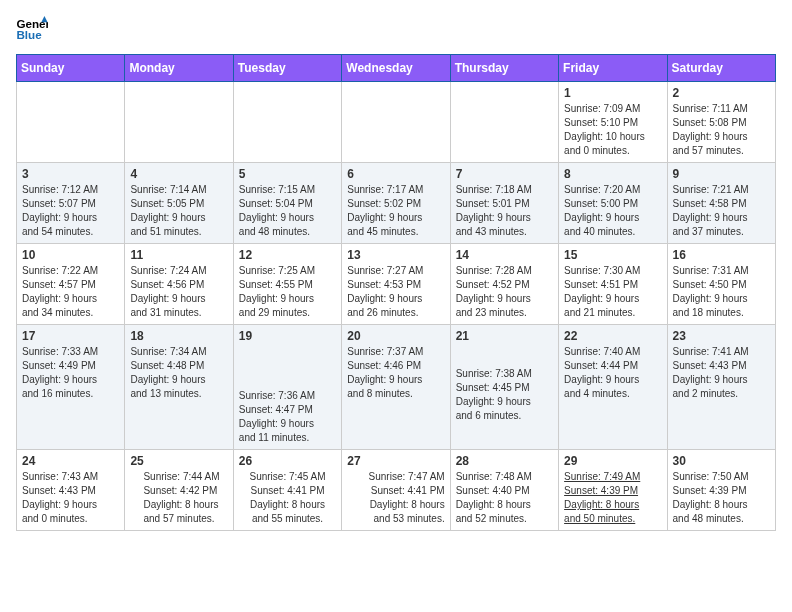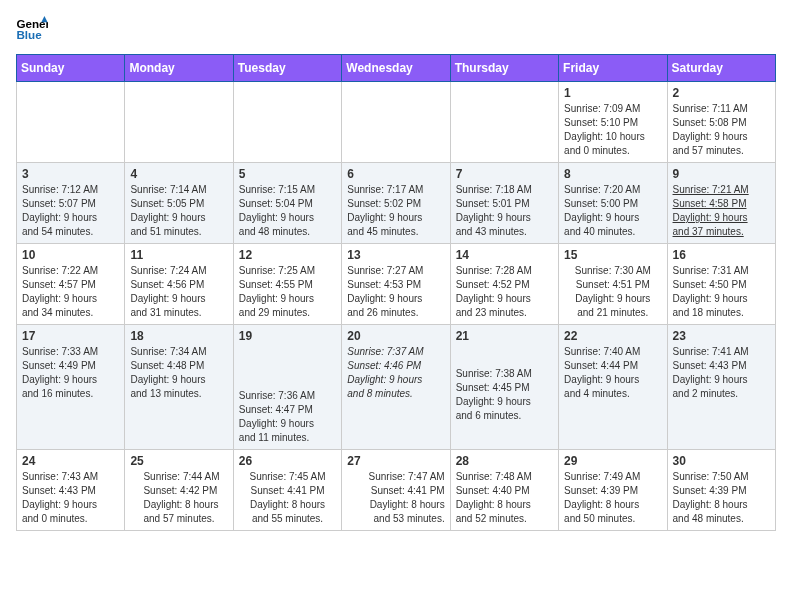--- a/index.html
+++ b/index.html
@@ -172,21 +172,21 @@
         </td>
         <td>
           <span class="day-num">8</span>
           <div class="day-info" style="white-space: pre-line;">Sunrise: 7:20 AM
 Sunset: 5:00 PM
 Daylight: 9 hours
 and 40 minutes.</div>
         </td>
         <td>
           <span class="day-num">9</span>
-          <div class="day-info" style="white-space: pre-line; text-decoration: underline;">Sunrise: 7:21 AM
+          <div class="day-info" style="white-space: pre-line;">Sunrise: 7:21 AM
 Sunset: 4:58 PM
 Daylight: 9 hours
 and 37 minutes.</div>
         </td>
       </tr>
       <tr>
         <td>
           <span class="day-num">10</span>
           <div class="day-info" style="white-space: pre-line;">Sunrise: 7:22 AM
 Sunset: 4:57 PM
@@ -216,21 +216,21 @@
         </td>
         <td>
           <span class="day-num">14</span>
           <div class="day-info" style="white-space: pre-line;">Sunrise: 7:28 AM
 Sunset: 4:52 PM
 Daylight: 9 hours
 and 23 minutes.</div>
         </td>
         <td>
           <span class="day-num">15</span>
-          <div class="day-info" style="white-space: pre-line; text-align: center;">Sunrise: 7:30 AM
+          <div class="day-info" style="white-space: pre-line;">Sunrise: 7:30 AM
 Sunset: 4:51 PM
 Daylight: 9 hours
 and 21 minutes.</div>
         </td>
         <td>
           <span class="day-num">16</span>
           <div class="day-info" style="white-space: pre-line;">Sunrise: 7:31 AM
 Sunset: 4:50 PM
 Daylight: 9 hours
 and 18 minutes.</div>
@@ -253,21 +253,21 @@
         </td>
         <td>
           <span class="day-num">19</span>
           <div class="day-info" style="white-space: pre-line; margin-top: 46px;">Sunrise: 7:36 AM
 Sunset: 4:47 PM
 Daylight: 9 hours
 and 11 minutes.</div>
         </td>
         <td>
           <span class="day-num">20</span>
-          <div class="day-info" style="white-space: pre-line; font-style: italic;">Sunrise: 7:37 AM
+          <div class="day-info" style="white-space: pre-line;">Sunrise: 7:37 AM
 Sunset: 4:46 PM
 Daylight: 9 hours
 and 8 minutes.</div>
         </td>
         <td>
           <span class="day-num">21</span>
           <div class="day-info" style="white-space: pre-line; margin-top: 24px;">Sunrise: 7:38 AM
 Sunset: 4:45 PM
 Daylight: 9 hours
 and 6 minutes.</div>
@@ -318,21 +318,21 @@
         </td>
         <td>
           <span class="day-num">28</span>
           <div class="day-info" style="white-space: pre-line;">Sunrise: 7:48 AM
 Sunset: 4:40 PM
 Daylight: 8 hours
 and 52 minutes.</div>
         </td>
         <td>
           <span class="day-num">29</span>
-          <div class="day-info" style="white-space: pre-line;">Sunrise: 7:49 AM
+          <div class="day-info" style="white-space: pre-line; text-decoration: underline;">Sunrise: 7:49 AM
 Sunset: 4:39 PM
 Daylight: 8 hours
 and 50 minutes.</div>
         </td>
         <td>
           <span class="day-num">30</span>
           <div class="day-info" style="white-space: pre-line;">Sunrise: 7:50 AM
 Sunset: 4:39 PM
 Daylight: 8 hours
 and 48 minutes.</div>

